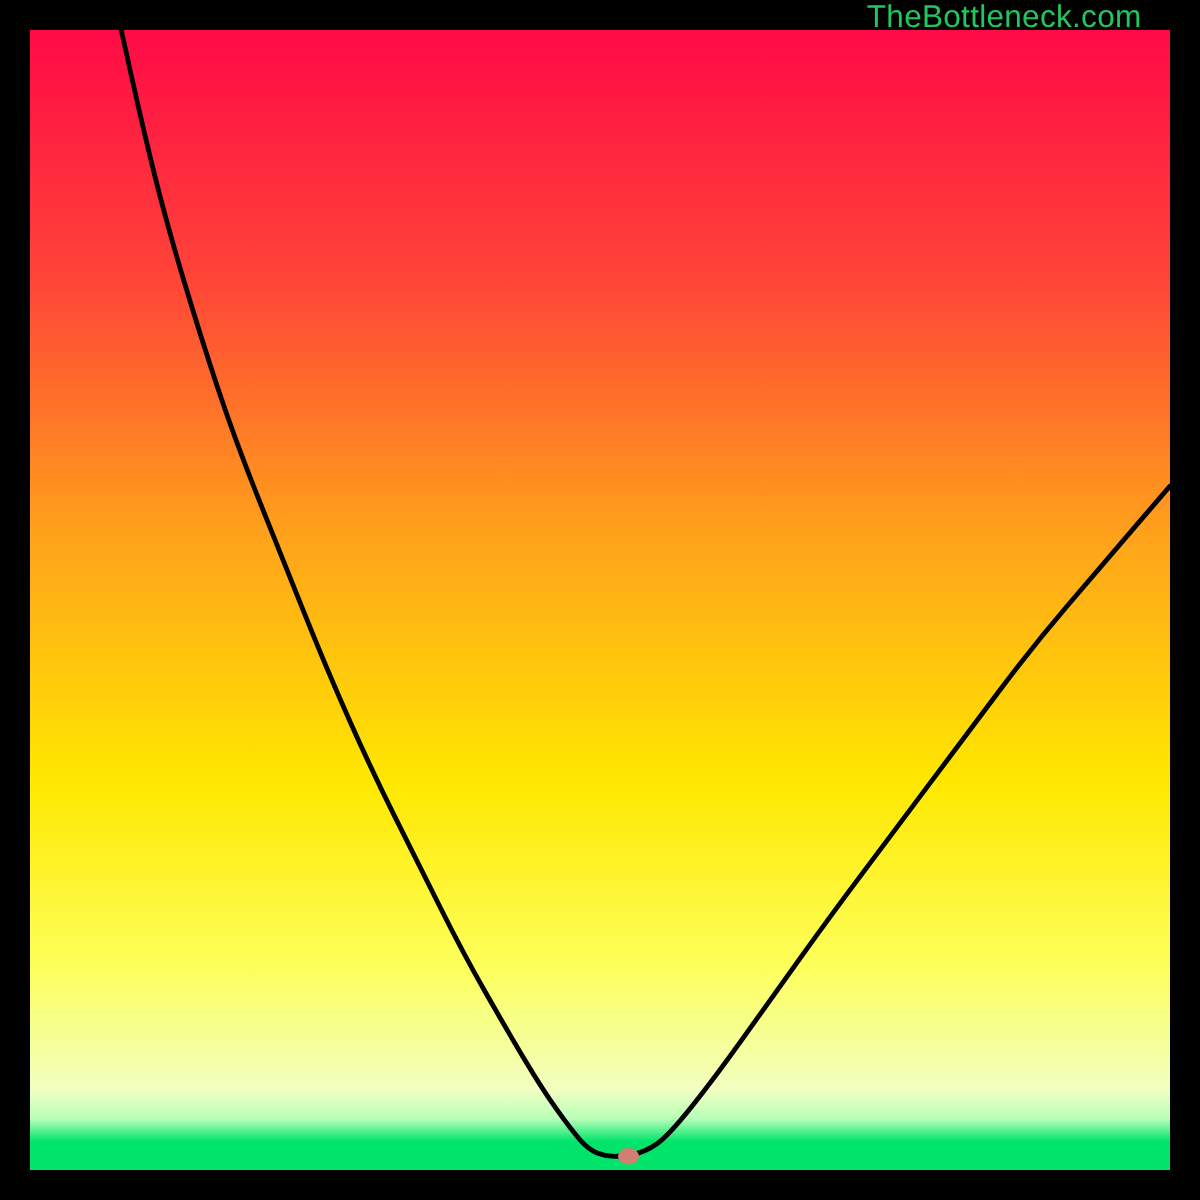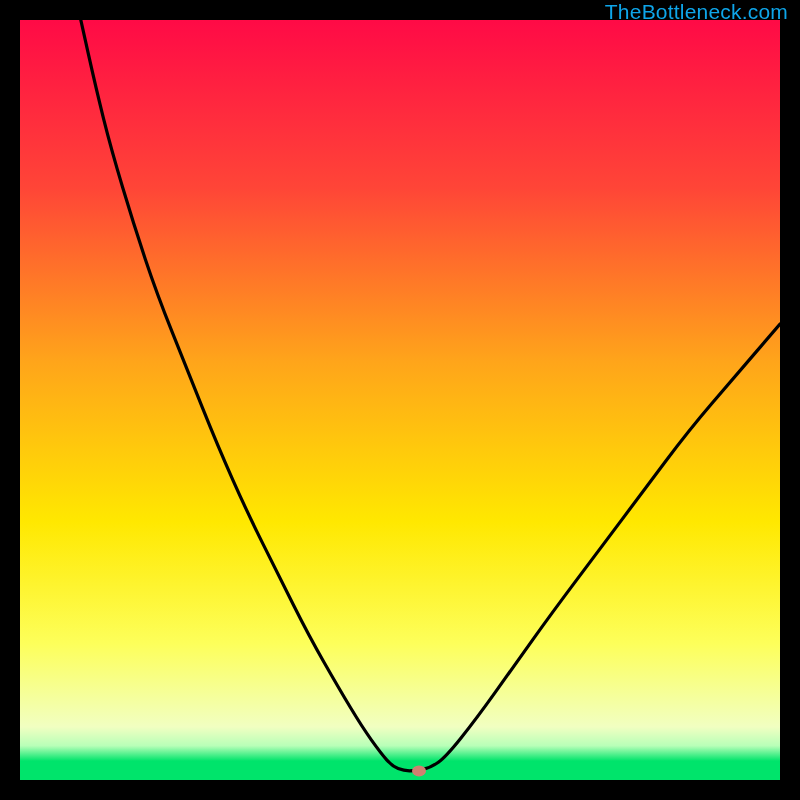--- a/index.html
+++ b/index.html
@@ -22,22 +22,22 @@
   .plot-area {
     position: absolute;
     left: 0;
     top: 0;
     width: 760px;
     height: 760px;
   }
   .watermark {
     position: absolute;
     top: 0;
-    right: 12px;
-    color: #0ea5e9;
+    right: 39px;
+    color: #22c55e;
     font-size: 21px;
     font-weight: 500;
     letter-spacing: 0.2px;
     font-family: Arial, Helvetica, sans-serif;
   }
 </style>
 </head>
 <body>
 
 <div class="frame">

